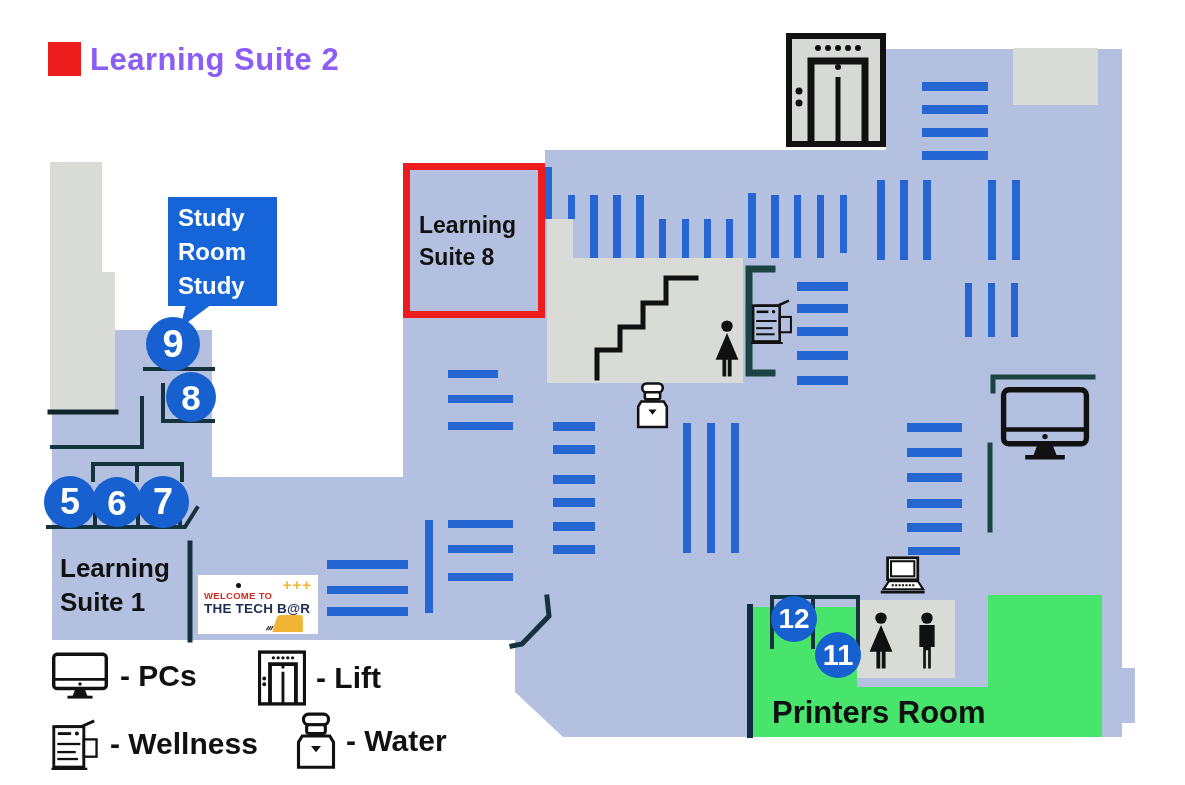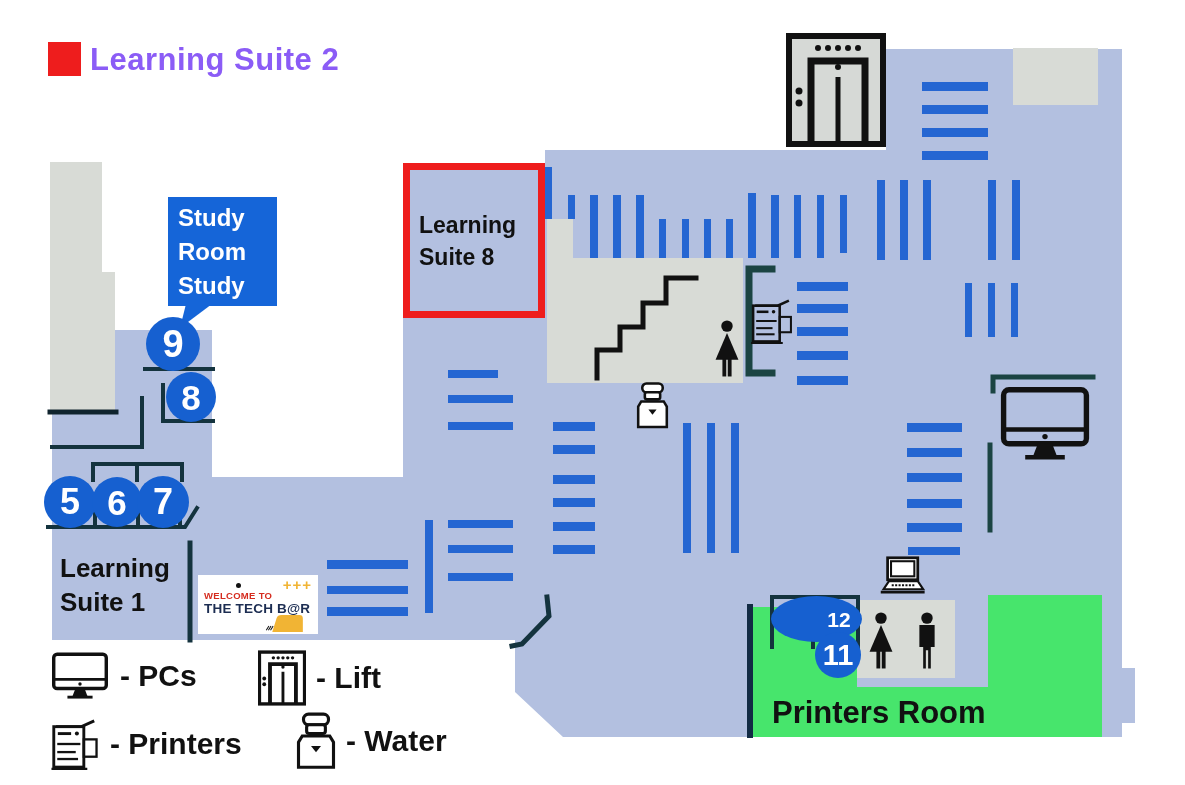--- a/index.html
+++ b/index.html
@@ -260,21 +260,21 @@
       </g>
     </svg>
   </div>
 
   <div id="markers-layer">
       <div class="marker" style="left: 146px; top: 317px; height: 54px; width: 54px; font-size: 38px;">9</div>
       <div class="marker" style="left: 166px; top: 372px; height: 50px; width: 50px; font-size: 35px;">8</div>
       <div class="marker" style="left: 44px; top: 476px; height: 52px; width: 52px; font-size: 36px;">5</div>
       <div class="marker" style="left: 92px; top: 477px; height: 50px; width: 50px; font-size: 35px;">6</div>
       <div class="marker" style="left: 137px; top: 476px; height: 52px; width: 52px; font-size: 36px;">7</div>
-      <div class="marker" style="left: 771px; top: 596px; height: 46px; width: 46px; font-size: 21px; padding-left: 45px;">12</div>
+      <div class="marker" style="left: 771px; top: 596px; height: 46px; width: 46px; font-size: 28px;">12</div>
       <div class="marker" style="left: 815px; top: 632px; height: 46px; width: 46px; font-size: 29px;">11</div>
     </div>
 
   <div class="abs title-square"></div>
   <div class="abs page-title">Learning Suite 2</div>
 
   <div class="legend-item" style="left:258px;top:650px;">
     <div style="width:48px;height:56px;">
       <svg viewBox="0 0 100 114" width="48" height="56">
         <rect x="3" y="3" width="94" height="108" fill="#fff" stroke="#111" stroke-width="7"></rect>
@@ -311,21 +311,21 @@
         <rect x="10" y="18" width="52" height="70" fill="none" stroke="#111" stroke-width="5"></rect>
         <line x1="17" y1="30" x2="40" y2="30" stroke="#111" stroke-width="5"></line>
         <circle cx="50" cy="30" r="3.5" fill="#111"></circle>
         <line x1="16" y1="48" x2="56" y2="48" stroke="#111" stroke-width="4"></line>
         <line x1="16" y1="62" x2="48" y2="62" stroke="#111" stroke-width="4"></line>
         <line x1="16" y1="74" x2="52" y2="74" stroke="#111" stroke-width="4"></line>
         <rect x="62" y="40" width="22" height="30" fill="none" stroke="#111" stroke-width="4"></rect>
         <line x1="6" y1="91" x2="68" y2="91" stroke="#111" stroke-width="4"></line>
       </svg>
     </div>
-    <span class="lab">- Printers</span>
+    <span class="lab">- Wellness</span>
   </div>
   <div class="legend-item" style="left:296px;top:712px;">
     <div style="width:40px;height:58px;">
       <svg viewBox="0 0 64 92" width="40" height="58">
         <rect x="12" y="3" width="40" height="17" rx="8" fill="#fff" stroke="#111" stroke-width="5"></rect>
         <rect x="17" y="20" width="30" height="14" rx="4" fill="#fff" stroke="#111" stroke-width="5"></rect>
         <path d="M10 38 H54 L60 48 V88 H4 V48 Z" fill="#fff" stroke="#111" stroke-width="5"></path>
         <path d="M24 54 H40 L32 64 Z" fill="#111"></path>
       </svg>
     </div>

